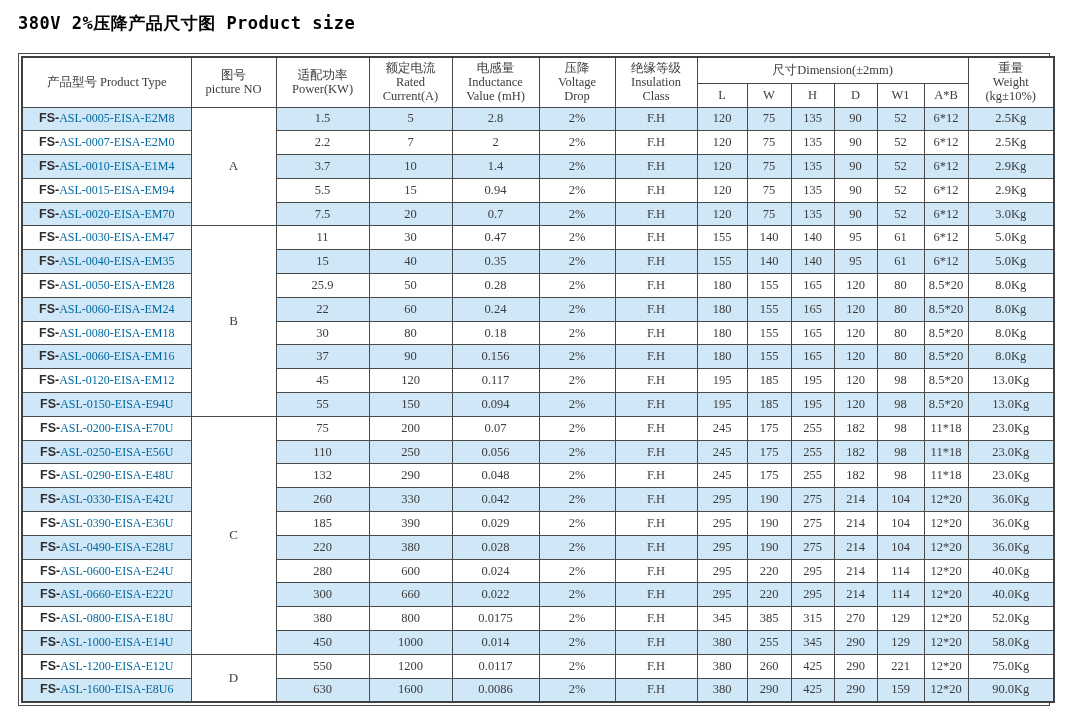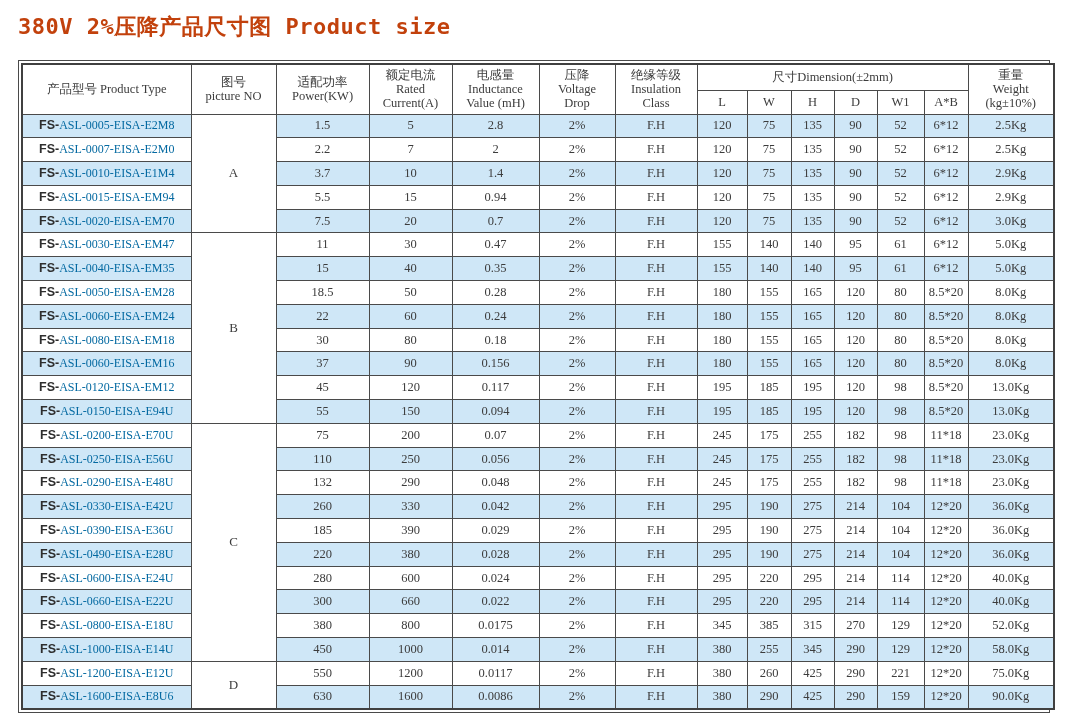--- a/index.html
+++ b/index.html
@@ -8,22 +8,22 @@
     width: 1068px; height: 728px;
     background: #ffffff;
     font-family: "Liberation Serif", "DejaVu Serif", serif;
     color: #3c3c3c;
   }
   .page { padding: 6px 0 0 18px; }
 
   .page-title {
     font-family: "DejaVu Sans Mono", "Liberation Mono", monospace;
     font-weight: 700;
-    font-size: 22px;
-    color: #c2410c;
+    font-size: 17px;
+    color: #000000;
     letter-spacing: 0.5px;
     margin: 6px 0 0 0;
   }
 
   
   .table-frame {
     margin-top: 18px;
     width: 1032px;
     border: 1px solid #4a4a4a;
     padding: 2px;
@@ -236,21 +236,21 @@
             <td>155</td>
             <td>140</td>
             <td>140</td>
             <td>95</td>
             <td>61</td>
             <td>6*12</td>
             <td>5.0Kg</td>
           </tr>
           <tr>
             <td class="cell-model"><span class="model-prefix">FS-</span><span class="model-code">ASL-0050-EISA-EM28</span></td>
-            <td>18.5</td>
+            <td>25.9</td>
             <td>50</td>
             <td>0.28</td>
             <td>2%</td>
             <td>F.H</td>
             <td>180</td>
             <td>155</td>
             <td>165</td>
             <td>120</td>
             <td>80</td>
             <td>8.5*20</td>

